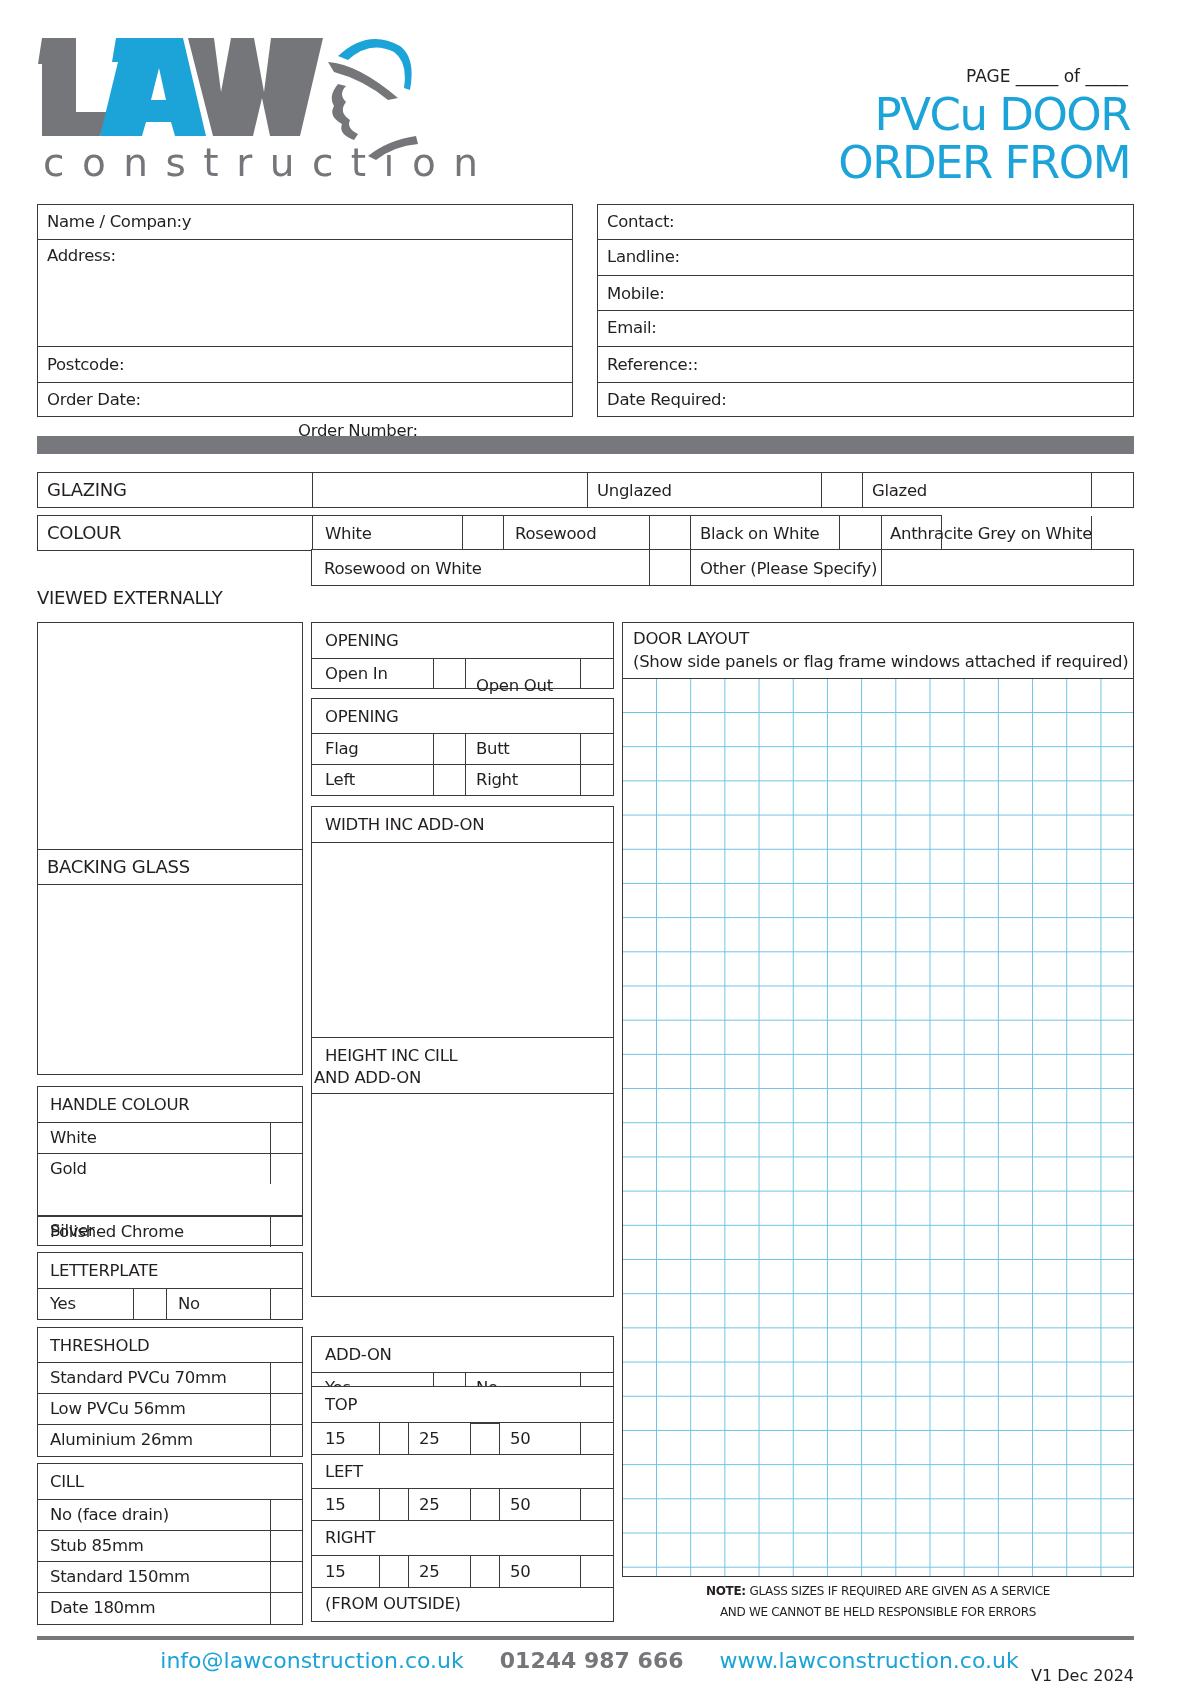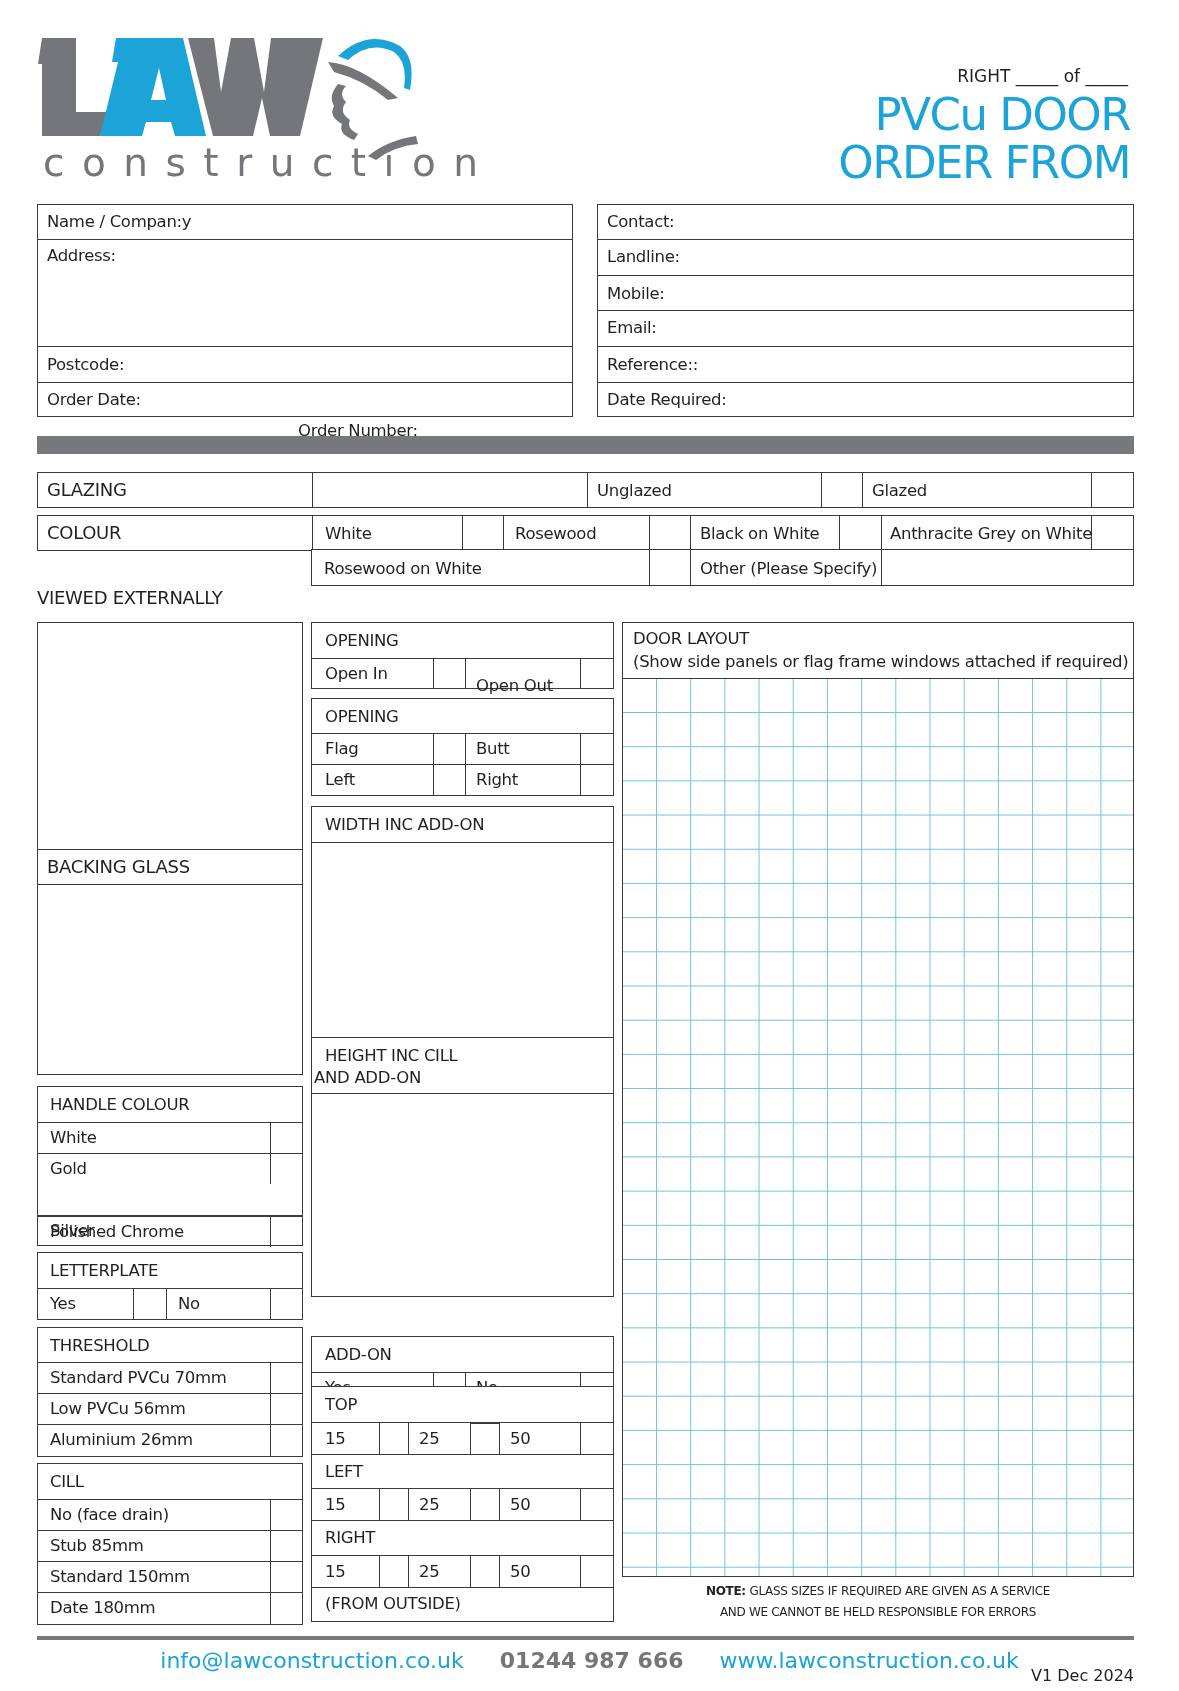--- a/index.html
+++ b/index.html
@@ -46,21 +46,21 @@
 
   <path d="M150 2 L176 2 L183 56 L193 2 L216 2 L226 56 L233 2 L285 2 L262 100 L232 100 L224 62 L215 100 L175 100 Z" fill="#75767a"></path>
 
   <path d="M300 20 Q330 -8 362 10 Q378 22 372 54 L366 52 Q370 26 356 16 Q332 4 310 24 Z" fill="#1ca3d8"></path>
   <path d="M290 26 Q320 28 360 62 L350 64 Q326 44 296 36 Z" fill="#75767a"></path>
   <path d="M300 48 Q290 60 296 70 Q290 80 304 88 Q300 98 316 104 L320 98 Q308 92 312 84 Q300 76 308 66 Q300 58 308 50 Z" fill="#75767a"></path>
   <path d="M330 120 Q350 104 378 100 L380 108 Q356 110 338 124 Z" fill="#75767a"></path>
 </svg>
 <div id="logo-word" class="abs">construction</div>
 
-<div id="page-of" class="abs">RIGHT _____ of _____</div>
+<div id="page-of" class="abs">PAGE _____ of _____</div>
 <div id="title1" class="abs">PVCu DOOR</div>
 <div id="title2" class="abs">ORDER FROM</div>
 
 <div class="box" style="left:37px; top:204px; width:536px; height:213px;">
   <div class="row" style="top:0; height:34px;">
     <span class="lbl" style="left:9px; top:7px;">Name / Compan:y</span>
   </div>
   <div class="row" style="top:34px; height:107px;">
     <span class="lbl" style="left:9px; top:6px;">Address:</span>
   </div>
@@ -102,21 +102,21 @@
   <div class="cell" style="left:549px;">
     <span class="lbl" style="left:9px; top:8px;">Unglazed</span>
   </div>
   <div class="cell" style="left:783px; width:41px;"></div>
   <div class="cell" style="left:824px;">
     <span class="lbl" style="left:9px; top:8px;">Glazed</span>
   </div>
   <div class="cell" style="left:1053px; width:42px;"></div>
 </div>
 
-<div class="box" style="left:37px; top:515px; width:1097px; height:36px;">
+<div class="box" style="left:37px; top:515px; width:905px; height:36px;">
   <span class="lbl hdr" style="left:9px; top:6px;">COLOUR</span>
   <div class="cell" style="left:274px;">
     <span class="lbl" style="left:12px; top:8px;">White</span>
   </div>
   <div class="cell" style="left:424px; width:41px;"></div>
   <div class="cell" style="left:465px;">
     <span class="lbl" style="left:11px; top:8px;">Rosewood</span>
   </div>
   <div class="cell" style="left:611px; width:41px;"></div>
   <div class="cell" style="left:652px;">

